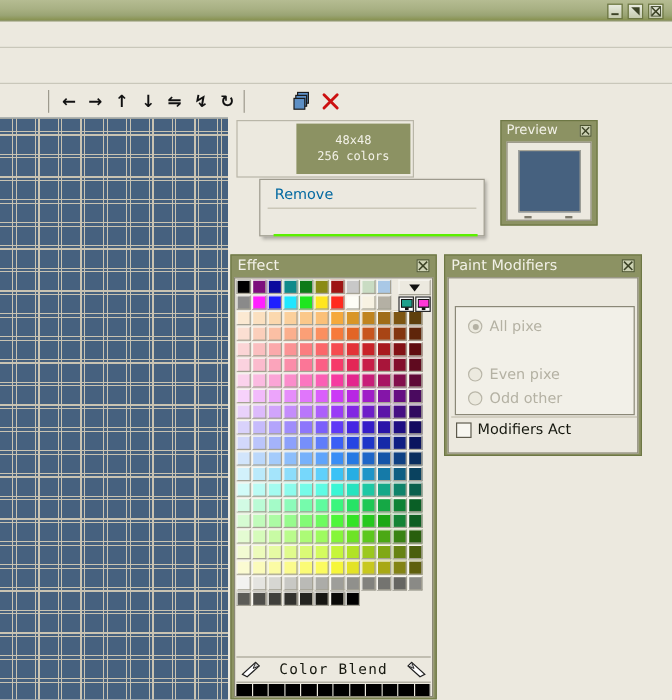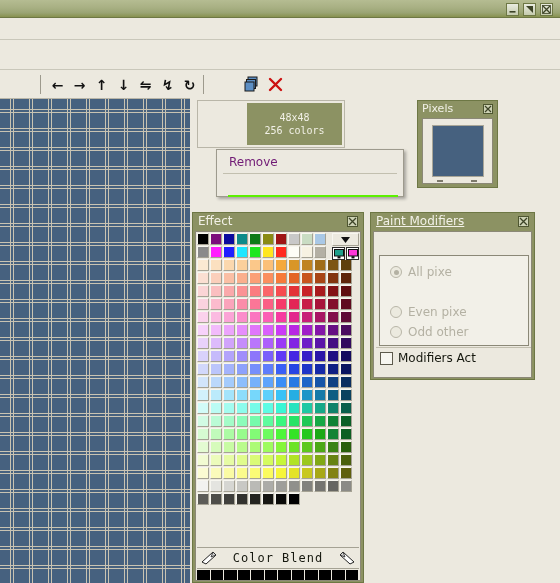--- a/index.html
+++ b/index.html
@@ -86,21 +86,21 @@
     left:216px;top:149px;width:188px;height:48px;
     background:#ece9e0;
     border:1px solid #9d9a8d;
     box-shadow:2px 2px 3px rgba(0,0,0,0.30);
     box-sizing:border-box;
   }
   .mi{
     position:absolute;left:0;width:186px;height:23px;
     display:flex;align-items:center;
     padding-left:12px;box-sizing:border-box;
-    color:#701a75;font-size:12px;
+    color:#0369a1;font-size:12px;
     font-family:"DejaVu Sans","Liberation Sans",sans-serif;
     white-space:nowrap;
   }
   #mi-0{top:0;}
   #mi-1{top:24px;}
   #mi-div{position:absolute;left:6px;top:23px;width:174px;height:1px;background:#c2bfaf;}
   #mi-underline{position:absolute;left:11px;top:45px;width:170px;height:2px;background:#5cf000;}
   .mi .lbl2{margin-left:7px;}
 
   
@@ -197,21 +197,21 @@
   #blackstrip span{flex:1;height:11px;background:#000;border-right:1px solid #ece9df;box-sizing:border-box;}
 
   
   #modifiers{
     left:370px;top:212px;width:165px;height:168px;
     background:#8c9263;border:1px solid #6d7744;box-sizing:border-box;
   }
   #mod-title{
     position:absolute;left:0;top:0;width:163px;height:16px;
     color:#f2f1e7;font-size:12px;display:flex;align-items:center;
-    padding-left:5px;box-sizing:border-box;text-decoration:underline;
+    padding-left:5px;box-sizing:border-box;
   }
   #mod-close{
     position:absolute;right:5px;top:3px;width:11px;height:11px;
     background:#cdd2b4;border:1px solid #4e5630;box-sizing:border-box;
     display:flex;align-items:center;justify-content:center;
   }
   #mod-body{
     position:absolute;left:2px;top:18px;width:159px;height:147px;
     background:#ece9df;border:1px solid #8b8877;box-sizing:border-box;
   }
@@ -322,21 +322,21 @@
 
 <div id="ctxmenu" class="abs">
   <div class="mi" id="mi-0">
     <span>Remove</span>
   </div>
   <div id="mi-div"></div>
   <div id="mi-underline"></div>
 </div>
 
 <div id="preview" class="abs">
-  <div id="preview-title">Pixels</div>
+  <div id="preview-title">Preview</div>
   <div id="preview-close">
     <svg width="8" height="8" viewBox="0 0 8 8">
         <path d="M1 1 L7 7 M7 1 L1 7" stroke="#3c4326" stroke-width="1.2"></path>
       </svg>
   </div>
   <div id="preview-body">
     <div id="preview-img"></div>
     <div class="pv-mark" style="left:14px;"></div>
     <div class="pv-mark" style="left:48px;"></div>
   </div>

